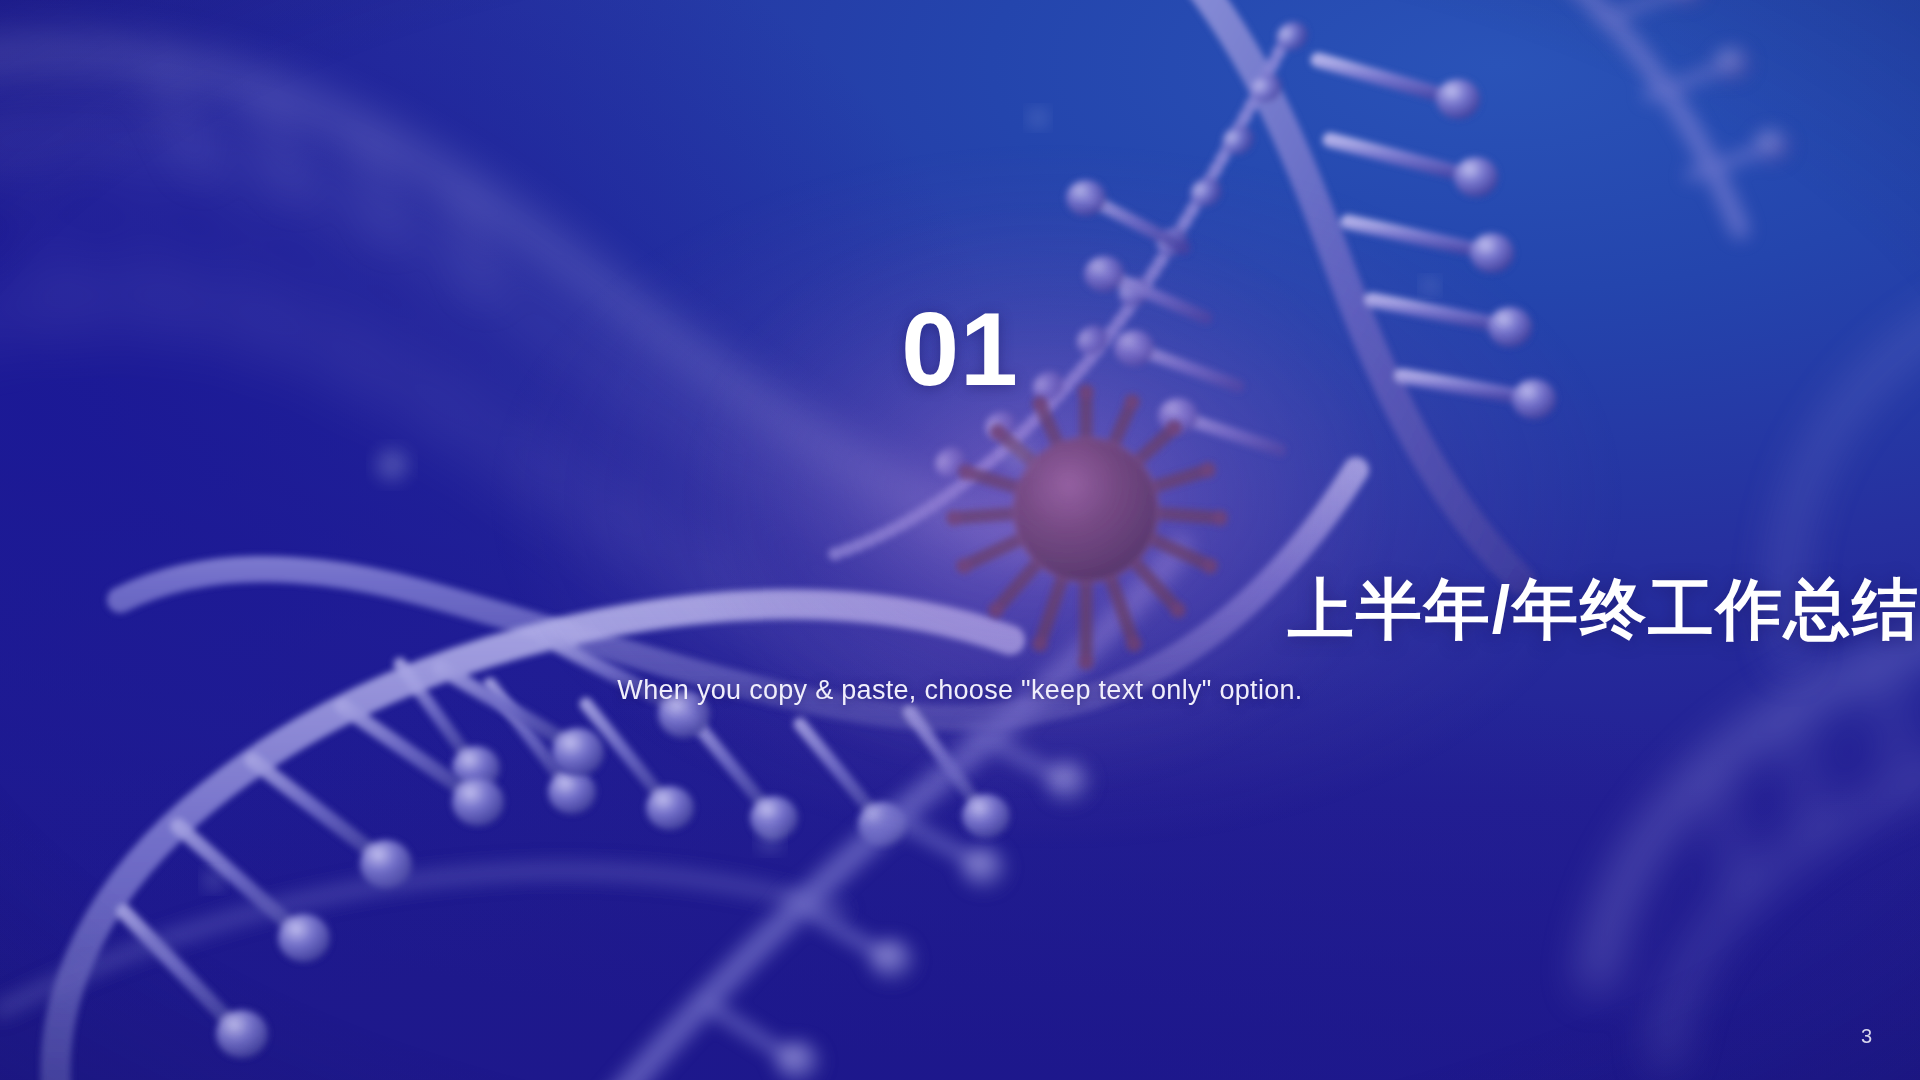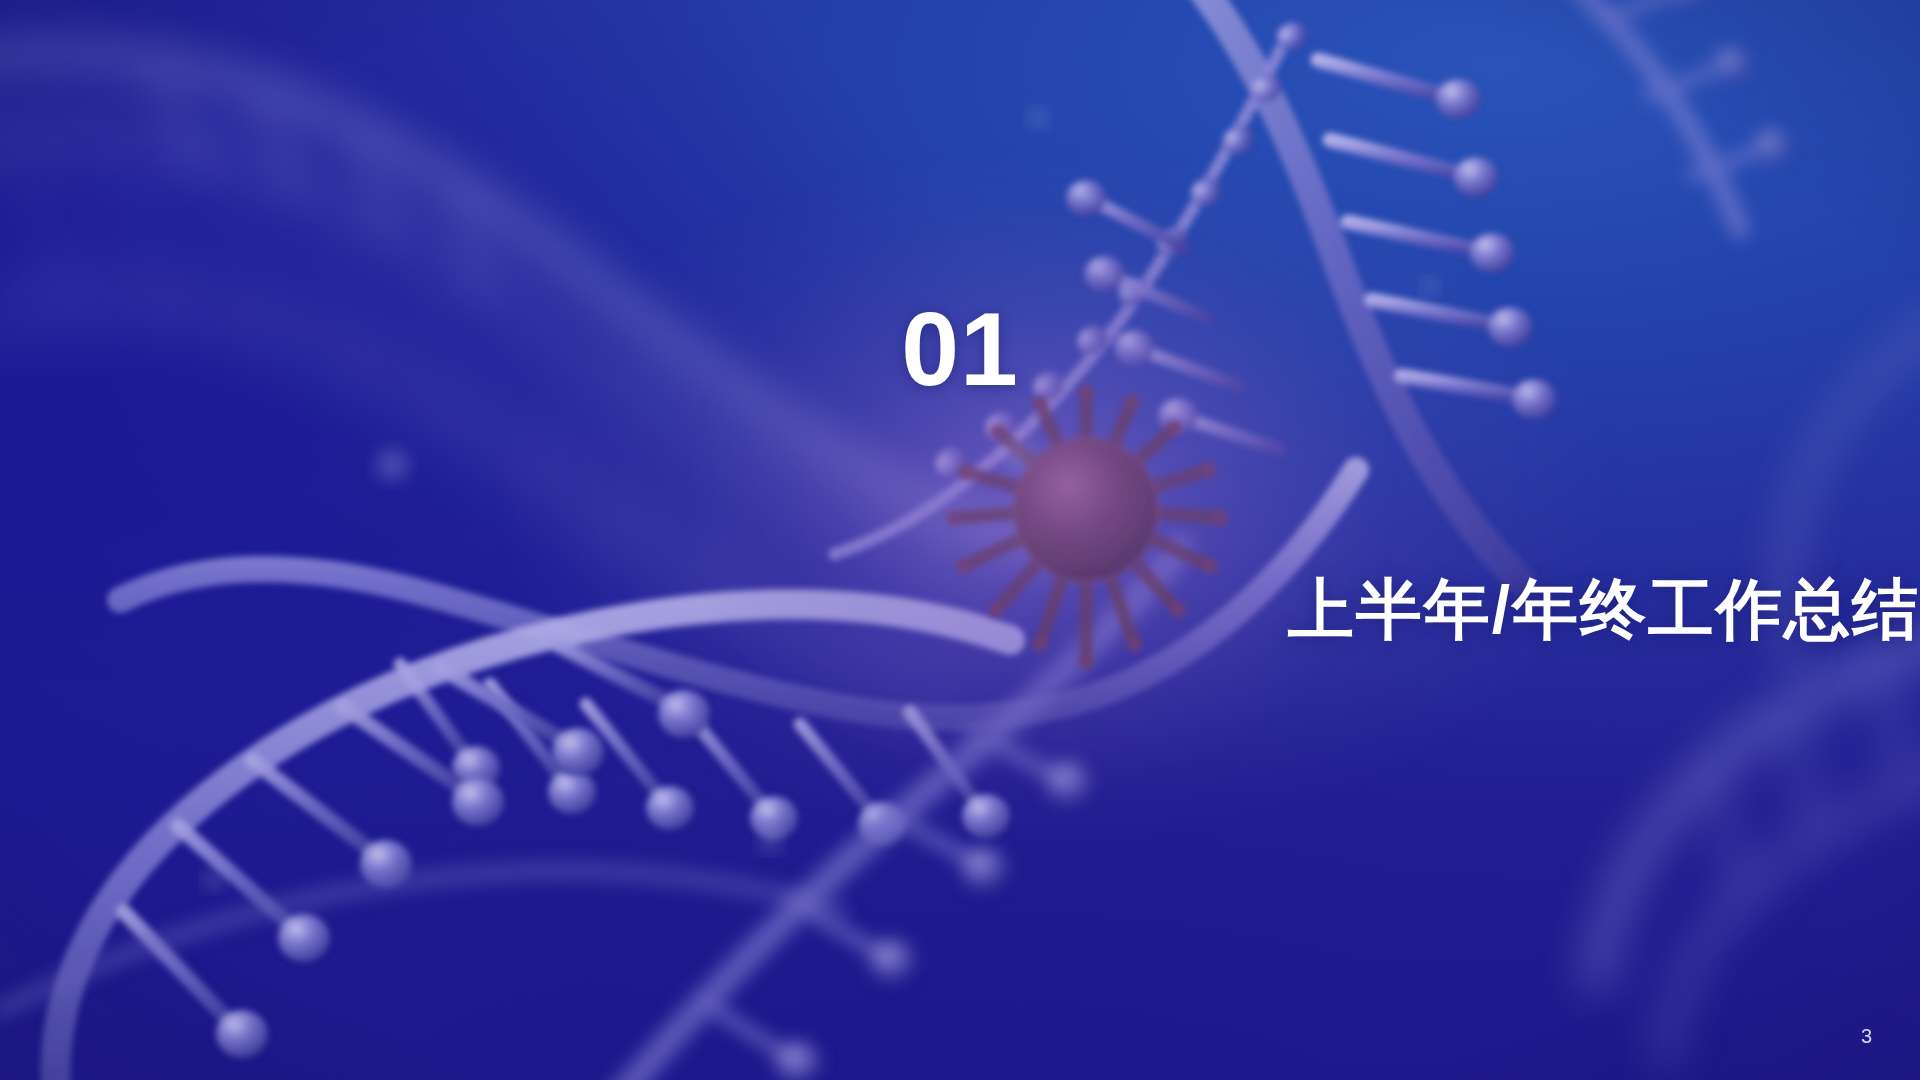--- a/index.html
+++ b/index.html
@@ -399,17 +399,18 @@
 
   <div class="bg-tint-glow"></div>
   <div class="bg-vignette"></div>
 
   <div class="content">
 
     <div class="section-number">01</div>
 
     <h1 class="section-title">上半年/年终工作总结</h1>
 
+    <p class="section-subtitle">When you copy &amp; paste, choose "keep text only" option.</p>
 
     <div class="page-number">3</div>
   </div>
 
 </div>
 
 </body></html>

